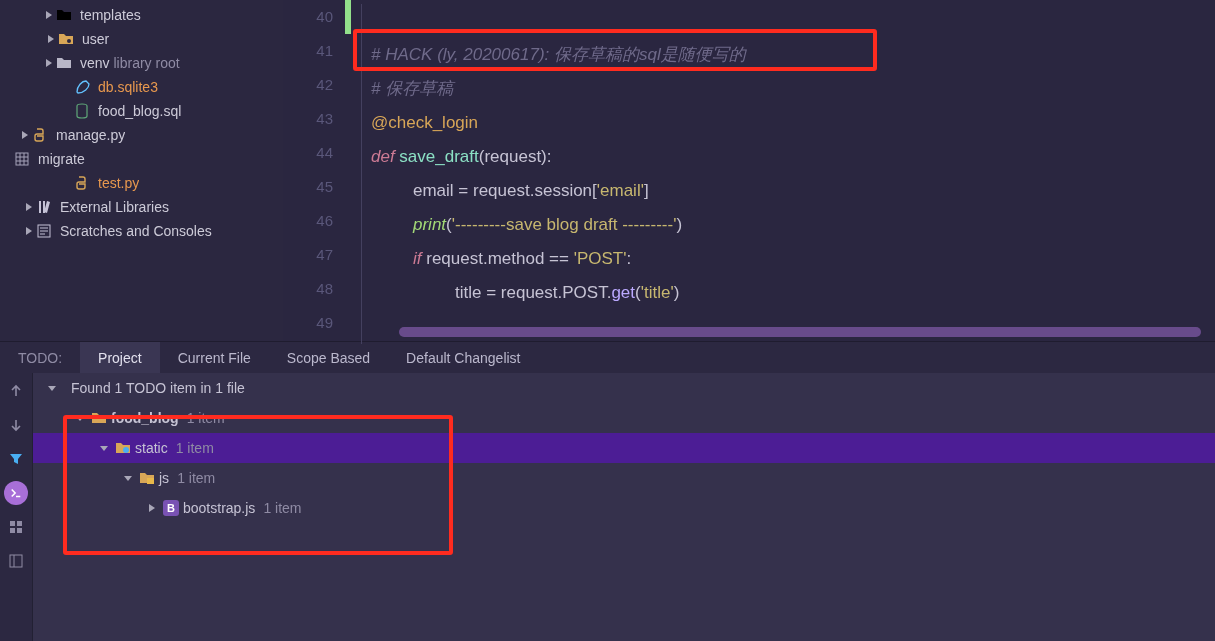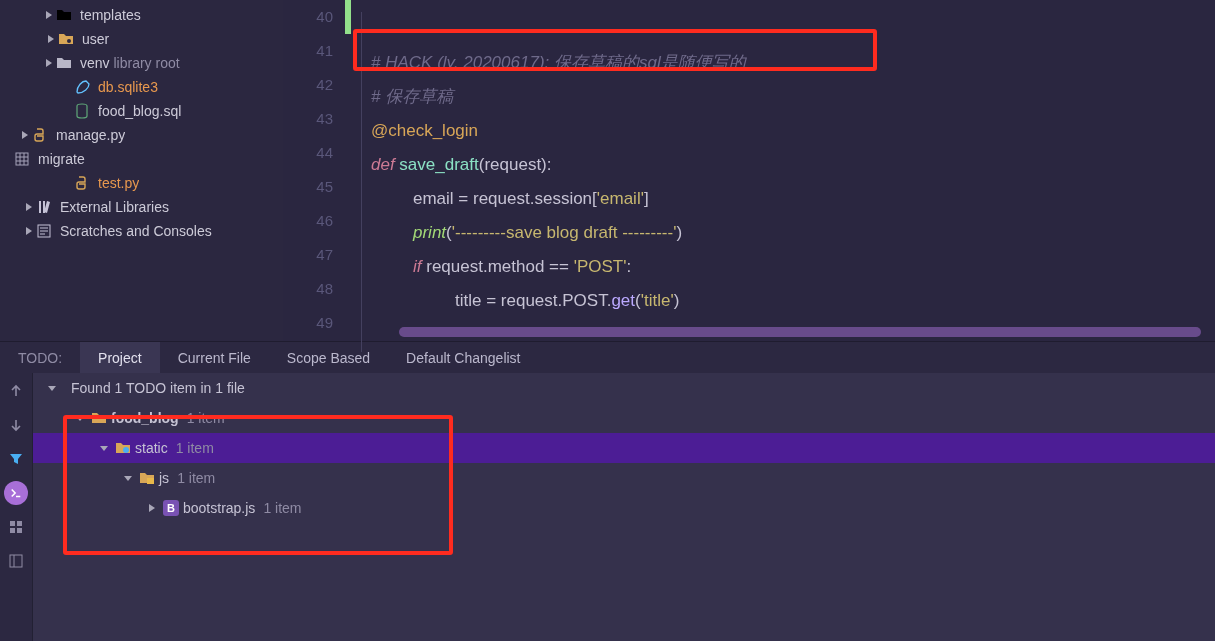--- a/index.html
+++ b/index.html
@@ -14,21 +14,21 @@
 .ico { width:16px; height:16px; display:inline-flex; align-items:center; justify-content:center; margin-right:4px; }
 .folder-gold { color:#d8a657; }
 .py-icon { color:#d8a657; }
 .db-icon { color:#63c2ff; }
 .sql-icon { color:#5fa879; }
 .orange { color:#e8984e; }
 
 .editor { flex:1; background:#2a2640; display:flex; position:relative; }
 .gutter { width:78px; background:#2a2640; font-family:"Consolas",monospace; font-size:15px; color:#5a577a; text-align:right; padding-right:28px; line-height:34px; padding-top:0; }
 .gutter div { height:34px; }
-.code { flex:1; font-family:"Consolas",monospace; font-size:17px; line-height:34px; position:relative; padding-left:0; padding-top:12px;}
+.code { flex:1; font-family:"Consolas",monospace; font-size:17px; line-height:34px; position:relative; padding-left:0; padding-top:4px;}
 .code-line { height:34px; display:flex; align-items:center; white-space:pre; }
 .indent-guide { border-left:1px solid #44405f; height:34px;}
 .c-comment { color:#6f6a8a; font-style:italic; }
 .c-decor { color:#d8a657; }
 .c-keyword { color:#cc7a94; font-style:italic; }
 .c-func { color:#8be0c4; }
 .c-punct { color:#c6c3d4; }
 .c-var { color:#c6c3d4; }
 .c-string { color:#c7b76f; }
 .c-builtin { color:#a3d977; font-style:italic;}

